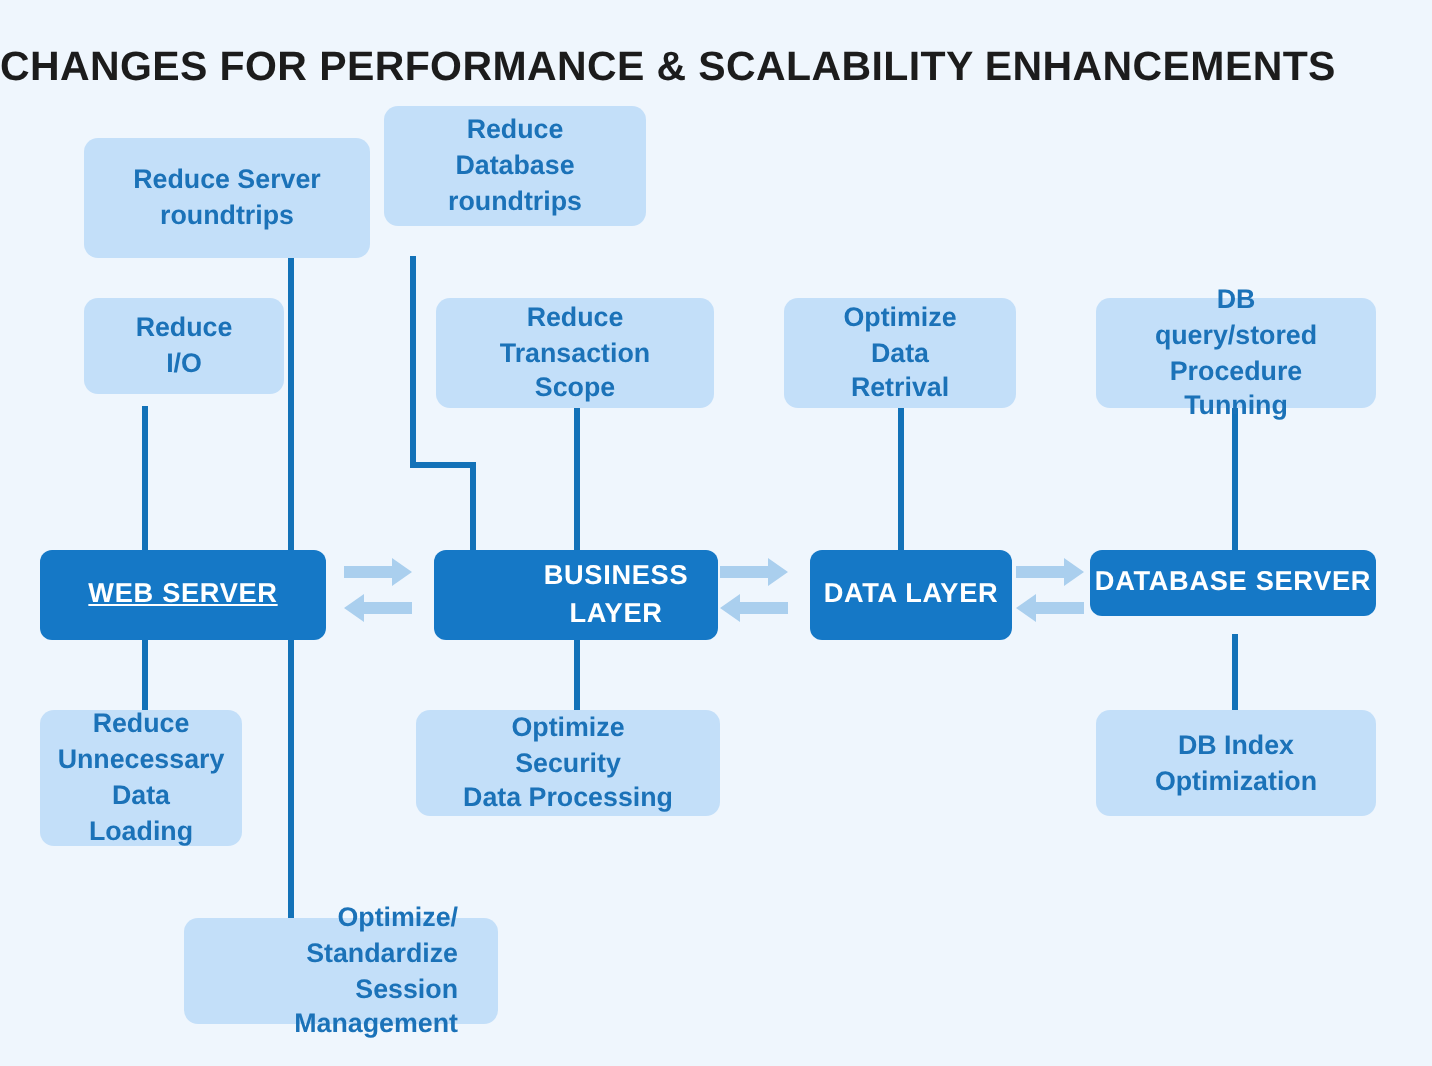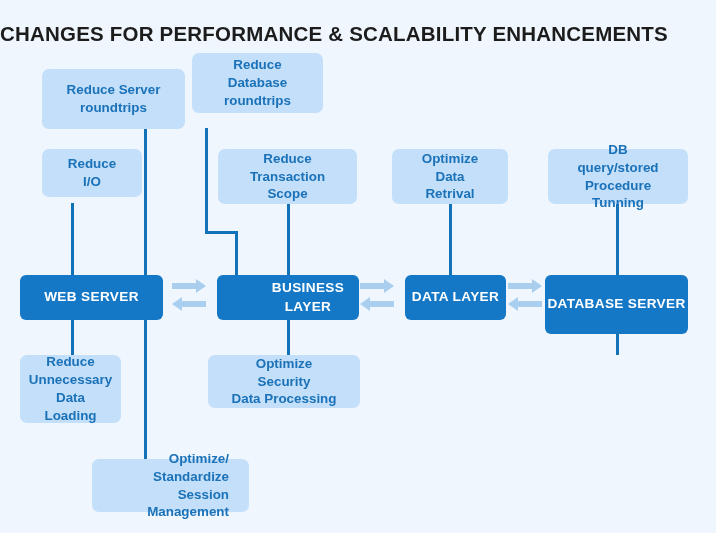--- a/index.html
+++ b/index.html
@@ -155,51 +155,57 @@
     </span>
   </div>
 
   <div class="box leaf" style="left:548px; top:149px; width:140px; height:55px;align-items:center;">
     <span>
       <span>DB query/stored</span><br>
       <span>Procedure Tunning</span>
     </span>
   </div>
 
-  <div class="box core" style="left:20px; top:275px; width:143px; height:45px;">
+  <div class="box core" style="left:20px; top:275px; width:143px; height:45px;text-decoration:underline;">
     <span>WEB SERVER</span>
   </div>
 
   <div class="box core" style="left:217px; top:275px; width:142px; height:45px;padding-left:40px;">
     <span>BUSINESS LAYER</span>
   </div>
 
   <div class="box core" style="left:405px; top:275px; width:101px; height:45px;">
     <span>DATA LAYER</span>
   </div>
 
-  <div class="box core" style="left:545px; top:275px; width:143px; height:59px;">
+  <div class="box core" style="left:545px; top:275px; width:143px; height:33px;">
     <span>DATABASE SERVER</span>
   </div>
 
   <div class="box leaf" style="left:20px; top:355px; width:101px; height:68px;">
     <span>
       <span>Reduce</span><br>
       <span>Unnecessary</span><br>
       <span>Data Loading</span>
     </span>
   </div>
 
   <div class="box leaf" style="left:208px; top:355px; width:152px; height:53px;">
     <span>
       <span>Optimize Security</span><br>
       <span>Data Processing</span>
     </span>
   </div>
 
+  <div class="box leaf" style="left:548px; top:355px; width:140px; height:53px;">
+    <span>
+      <span>DB Index</span><br>
+      <span>Optimization</span>
+    </span>
+  </div>
 
   <div class="box leaf" style="left:92px; top:459px; width:157px; height:53px;text-align:right;">
     <span>
       <span>Optimize/ Standardize</span><br>
       <span>Session Management</span>
     </span>
   </div>
 
 </div>
 

